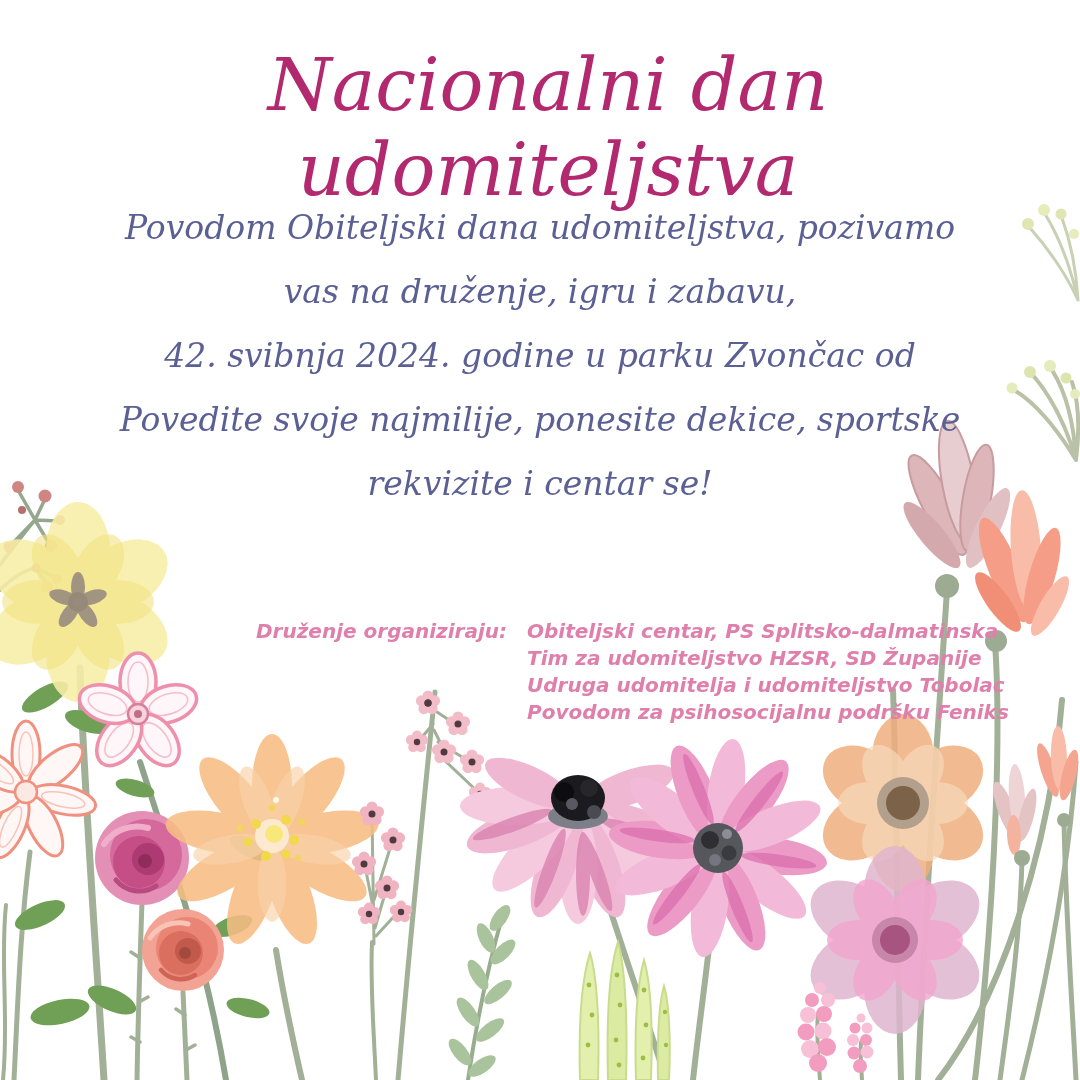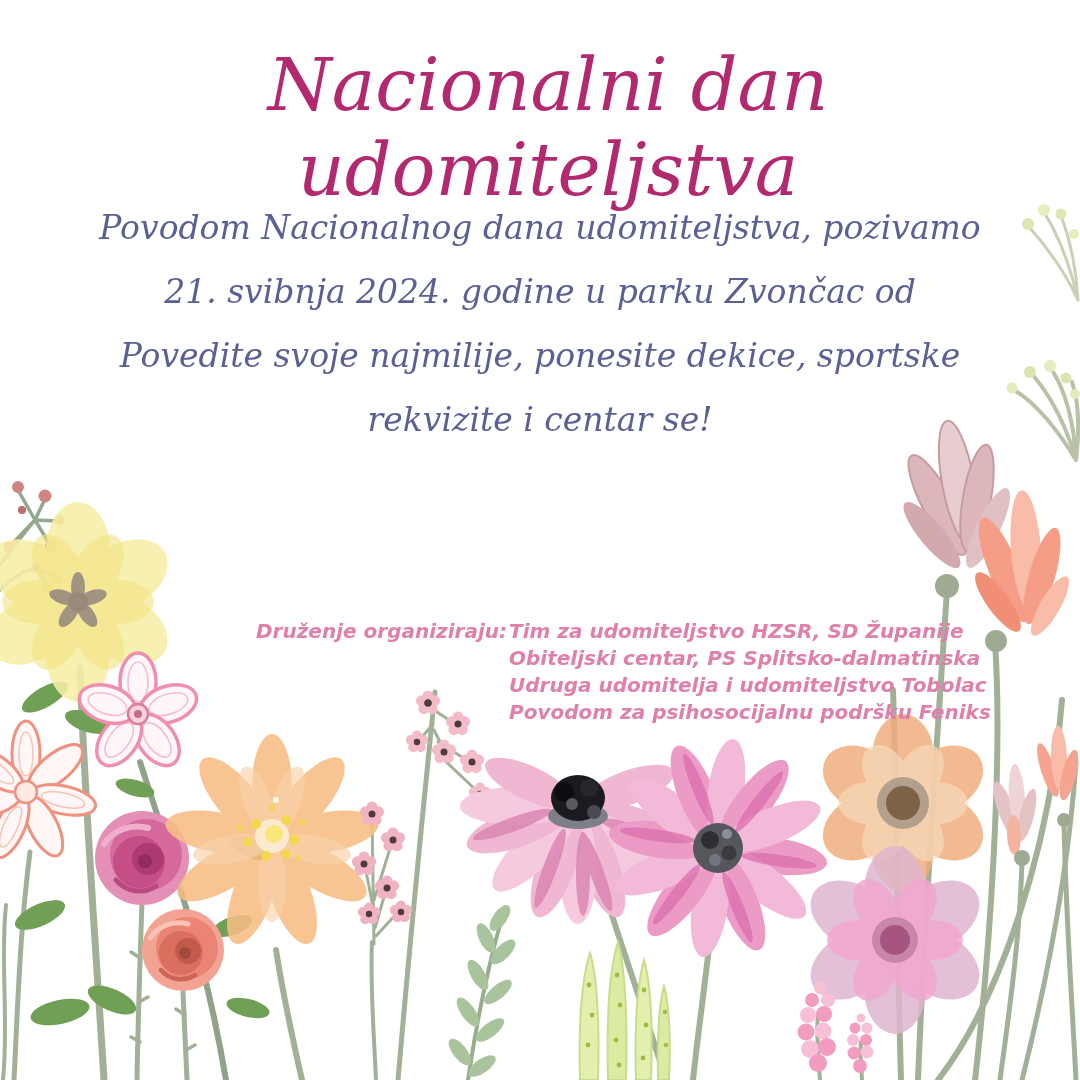--- a/index.html
+++ b/index.html
@@ -3,21 +3,21 @@
 <meta charset="utf-8">
 <style>
   html,body{margin:0;padding:0;background:#fff;}
   .poster{position:relative;width:1080px;height:1080px;background:#ffffff;overflow:hidden;
           font-family:"DejaVu Serif",serif;}
   .art{position:absolute;left:0;top:0;width:1080px;height:1080px;z-index:1;}
   .title{position:absolute;top:34px;left:0;width:100%;text-align:center;z-index:3;
          font-style:italic;font-size:73px;letter-spacing:0px;color:#b3296f;font-weight:normal;margin:8px;}
   .invite{position:absolute;top:196px;left:0;width:100%;text-align:center;z-index:3;
           font-style:italic;font-size:33px;line-height:64px;color:#5b6094;}
-  .orgs{position:absolute;top:618px;left:256px;z-index:3;display:flex;gap:2px;
+  .orgs{position:absolute;top:618px;left:256px;z-index:3;display:flex;gap:20px;
         font-family:"DejaVu Sans",sans-serif;font-style:italic;font-weight:bold;
         font-size:20px;line-height:27px;color:#df7fac;}
   .org-list{display:flex;flex-direction:column;}
 </style>
 </head>
 <body>
 
 <div class="poster">
 
   <svg class="art" viewBox="0 0 1080 1080">
@@ -519,29 +519,30 @@
         <circle cx="854" cy="1053" r="6.5" fill="#f29cbf"></circle>
           <circle cx="867" cy="1052" r="6.5" fill="#f7c0d7"></circle>
         <circle cx="860" cy="1066" r="7" fill="#f29cbf"></circle>
       </g>
     </g>
   </svg>
 
   <h1 class="title">Nacionalni dan udomiteljstva</h1>
 
   <div class="invite">
-    <div>Povodom Nacionalnog dana udomiteljstva, pozivamo</div>
-    <div>21. svibnja 2024. godine u parku Zvončac od</div>
+    <div>Povodom Obiteljski dana udomiteljstva, pozivamo</div>
+    <div>vas na druženje, igru i zabavu,</div>
+    <div>42. svibnja 2024. godine u parku Zvončac od</div>
     <div>Povedite svoje najmilije, ponesite dekice, sportske</div>
     <div>rekvizite i centar se!</div>
   </div>
 
   <div class="orgs">
     <div>Druženje organiziraju:</div>
     <div class="org-list">
+      <span>Obiteljski centar, PS Splitsko-dalmatinska</span>
       <span>Tim za udomiteljstvo HZSR, SD Županije</span>
-      <span>Obiteljski centar, PS Splitsko-dalmatinska</span>
       <span>Udruga udomitelja i udomiteljstvo Tobolac</span>
       <span>Povodom za psihosocijalnu podršku Feniks</span>
     </div>
   </div>
 
 </div>
 
 </body></html>

